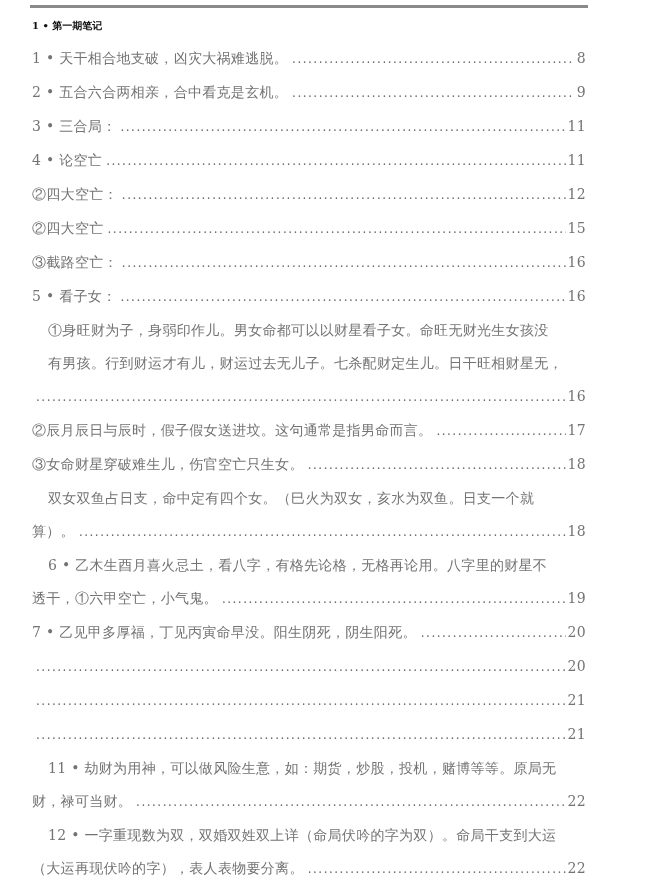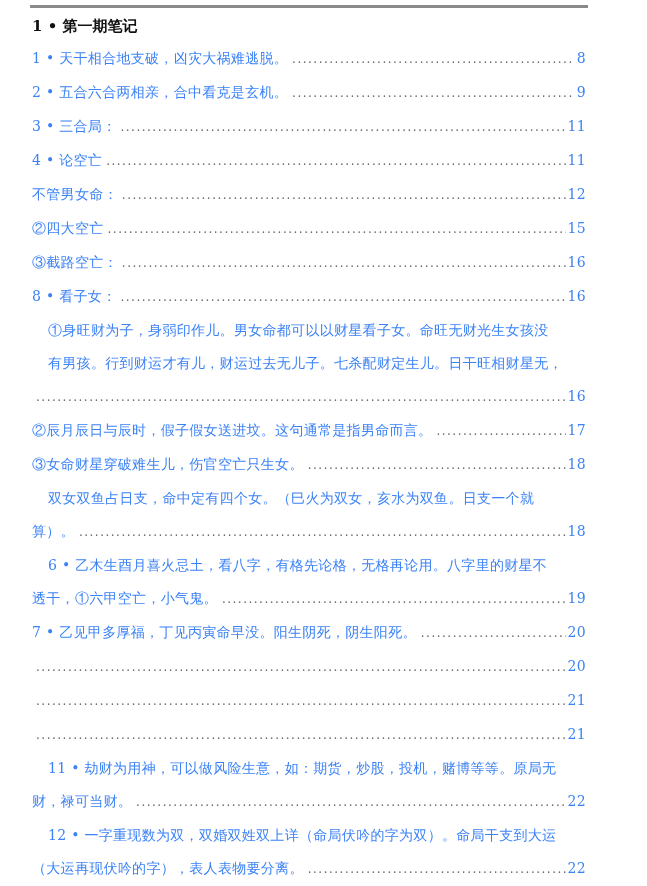--- a/index.html
+++ b/index.html
@@ -21,37 +21,37 @@
     top: 0;
     width: 558px;
   }
   .top-rule {
     height: 3px;
     background: #8a8a8a;
     margin-top: 5px;
   }
   .heading {
     font-weight: bold;
-    font-size: 15px;
+    font-size: 10px;
     height: 32px;
     line-height: 32px;
     margin-top: 2px;
     padding-left: 2px;
     color: #111;
     white-space: nowrap;
   }
   .toc {
     list-style: none;
     margin: 0;
     padding: 0;
   }
   .entry {
     font-size: 14px;
     line-height: 33px;
-    color: #3b82f6;
+    color: #737373;
     padding-left: 2px;
     letter-spacing: 0.3px;
   }
   .entry .prefix-line {
     display: block;
     white-space: nowrap;
     overflow: hidden;
     margin-left: 16px;
   }
   .entry .last-line {
@@ -110,42 +110,42 @@
       </li>
       <li class="entry">
         <div class="last-line">
           <span class="text">4 • 论空亡</span>
           <span class="leader"></span>
           <span class="page-num">11</span>
         </div>
       </li>
       <li class="entry">
         <div class="last-line">
-          <span class="text">不管男女命：</span>
+          <span class="text">②四大空亡：</span>
           <span class="leader"></span>
           <span class="page-num">12</span>
         </div>
       </li>
       <li class="entry">
         <div class="last-line">
           <span class="text">②四大空亡</span>
           <span class="leader"></span>
           <span class="page-num">15</span>
         </div>
       </li>
       <li class="entry">
         <div class="last-line">
           <span class="text">③截路空亡：</span>
           <span class="leader"></span>
           <span class="page-num">16</span>
         </div>
       </li>
       <li class="entry">
         <div class="last-line">
-          <span class="text">8 • 看子女：</span>
+          <span class="text">5 • 看子女：</span>
           <span class="leader"></span>
           <span class="page-num">16</span>
         </div>
       </li>
       <li class="entry">
         <span class="prefix-line">①身旺财为子，身弱印作儿。男女命都可以以财星看子女。命旺无财光生女孩没</span>
         <span class="prefix-line">有男孩。行到财运才有儿，财运过去无儿子。七杀配财定生儿。日干旺相财星无，</span>
         <div class="last-line">
           <span class="leader"></span>
           <span class="page-num">16</span>

